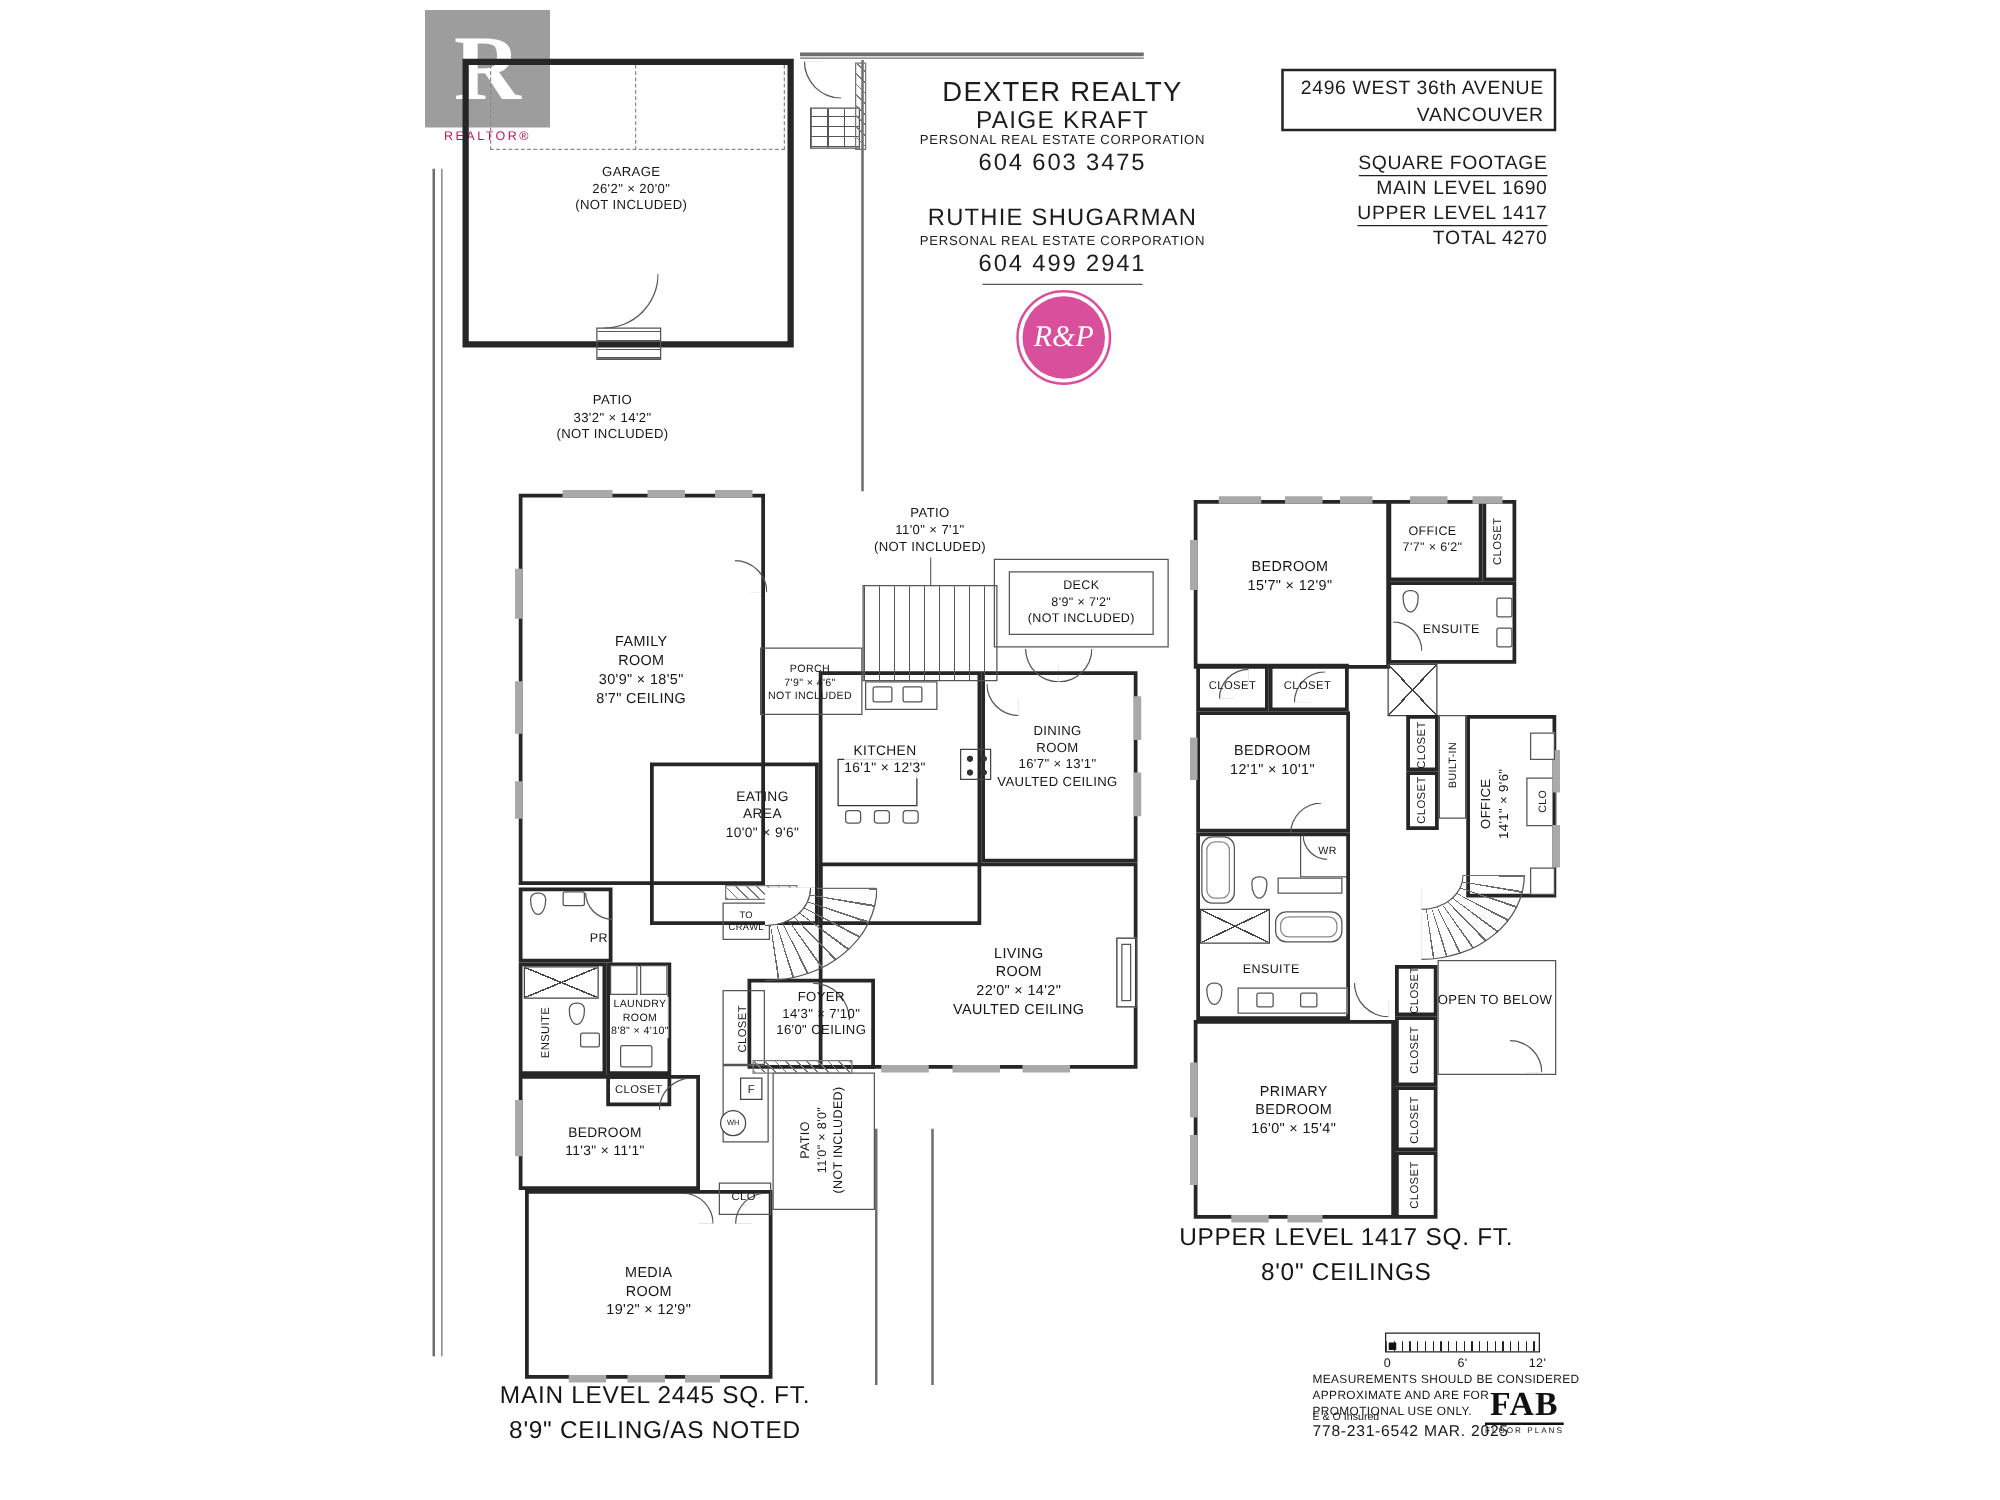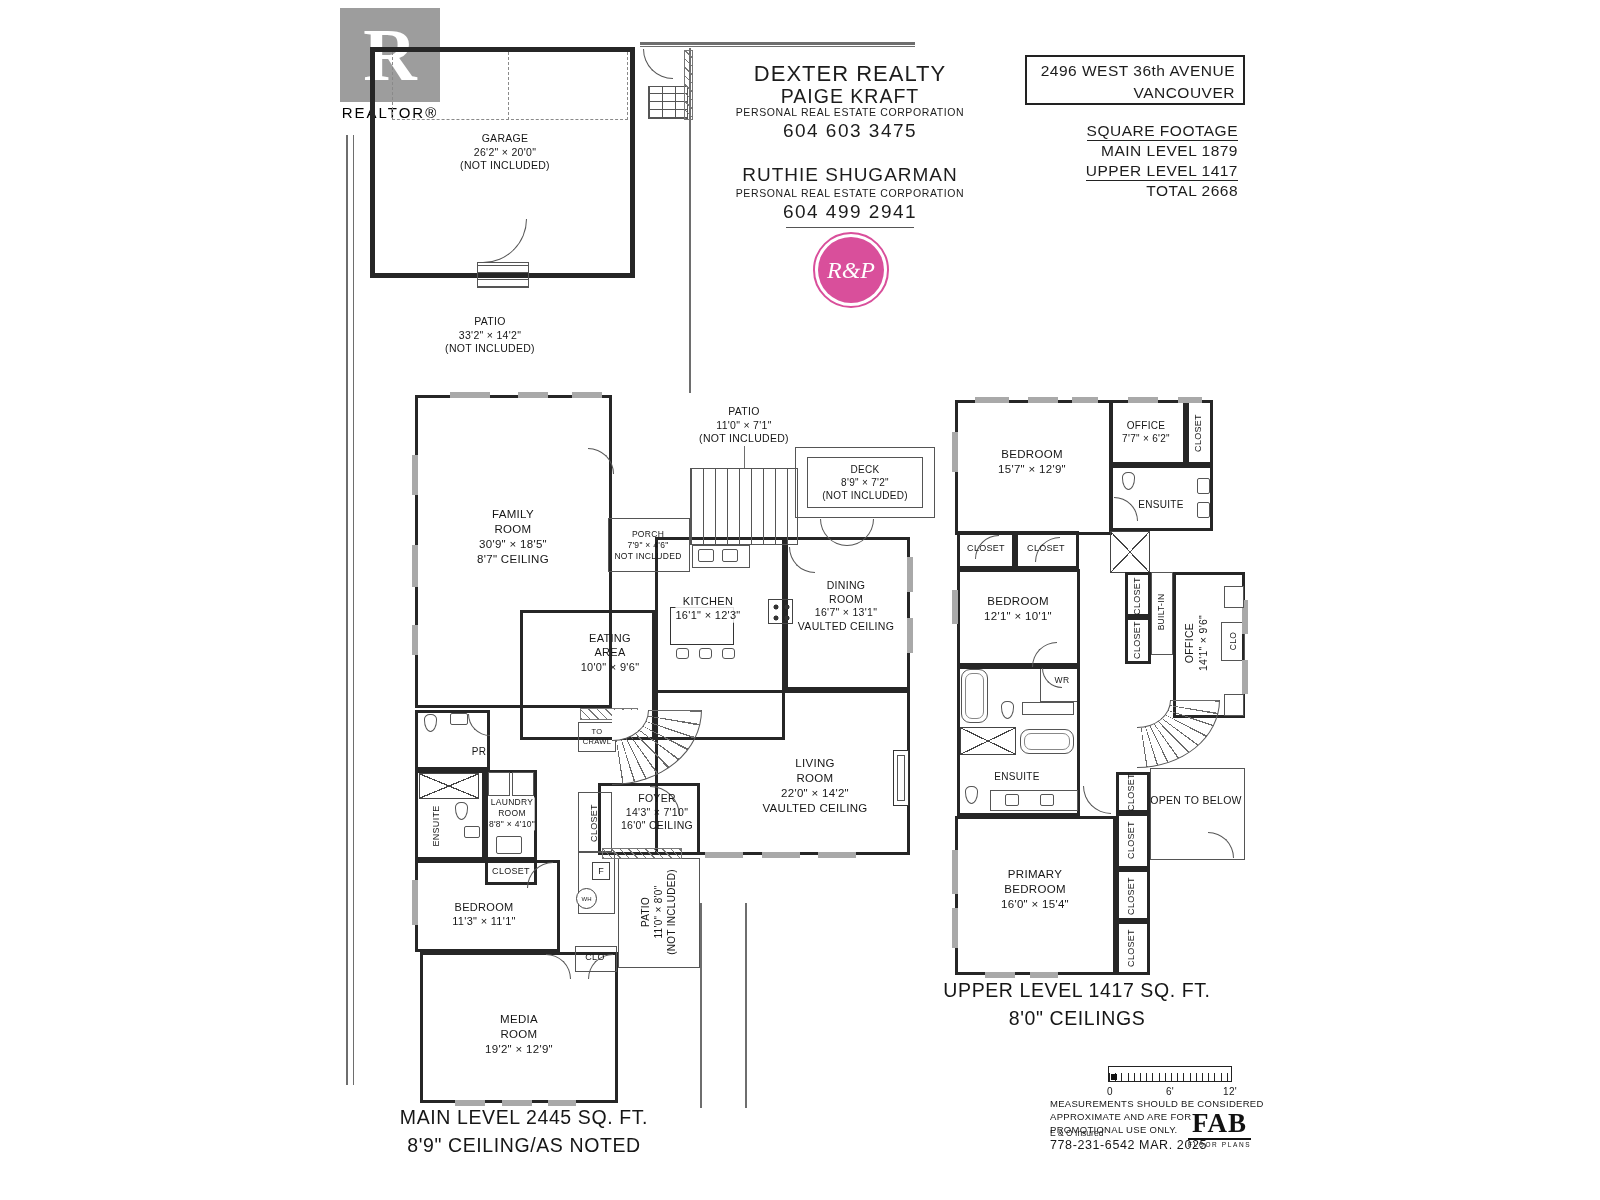--- a/index.html
+++ b/index.html
@@ -62,44 +62,44 @@
   .note{position:absolute;white-space:pre-line;color:#161616}
 </style>
 </head>
 <body>
 
 <div id="canvas">
 
   <div class="realtor-sq" style="left:340px;top:8px;width:100px;height:94px">
       <span>R</span>
     </div>
-  <div class="hdr" style="left:390px;top:104px;font-size:15px;color:#000000;letter-spacing:2px">REALTOR®</div>
+  <div class="hdr" style="left:390px;top:104px;font-size:10px;color:#be185d;letter-spacing:2px">REALTOR®</div>
 
   <div class="hdr" style="left:850px;top:61px;font-size:22px;letter-spacing:1px">DEXTER REALTY</div>
   <div class="hdr" style="left:850px;top:85px;font-size:19.5px;letter-spacing:1px">PAIGE KRAFT</div>
   <div class="hdr" style="left:850px;top:106px;font-size:10.5px;letter-spacing:.6px">PERSONAL REAL ESTATE CORPORATION</div>
   <div class="hdr" style="left:850px;top:120px;font-size:19px;letter-spacing:1.5px">604 603 3475</div>
   <div class="hdr" style="left:850px;top:164px;font-size:19px;letter-spacing:1px">RUTHIE SHUGARMAN</div>
   <div class="hdr" style="left:850px;top:187px;font-size:10.5px;letter-spacing:.6px">PERSONAL REAL ESTATE CORPORATION</div>
   <div class="hdr" style="left:850px;top:201px;font-size:19px;letter-spacing:1.5px">604 499 2941</div>
   <div class="pl" style="left:786px;top:227px;width:128px;height:1px;background:#555"></div>
   <div class="pinkring" style="left:813px;top:232px;width:76px;height:76px;border:2px solid #d94f9b"></div>
   <div class="pinkring" style="left:818px;top:237px;width:66px;height:66px;background:#d94f9b;display:flex;align-items:center;justify-content:center">
     <span style="color:#fff;font-family:'Liberation Serif',serif;font-style:italic;font-size:24px">R&amp;P</span>
   </div>
 
   <div class="addrbox" style="left:1025px;top:55px;width:220px;height:50px">
     <div>2496 WEST 36th AVENUE</div>
     <div>VANCOUVER</div>
   </div>
   <div class="rightblock" style="left:1018px;top:121px;width:220px;font-size:15.5px;line-height:1.3;letter-spacing:.5px">
     <div><span class="uline">SQUARE FOOTAGE</span></div>
-    <div>MAIN LEVEL 1879</div>
+    <div>MAIN LEVEL 1690</div>
     <div><span class="uline">UPPER LEVEL 1417</span></div>
-    <div>TOTAL 2668</div>
+    <div>TOTAL 4270</div>
   </div>
 
   <div class="pl" style="left:346px;top:135px;width:2px;height:950px"></div>
   <div class="pl" style="left:353px;top:135px;width:1px;height:950px"></div>
   <div class="pl" style="left:640px;top:42px;width:275px;height:2.5px"></div>
   <div class="pl" style="left:640px;top:46px;width:275px;height:1px"></div>
   <div class="pl" style="left:689px;top:48px;width:1.5px;height:345px"></div>
   <div class="pl" style="left:700px;top:903px;width:1.5px;height:205px"></div>
   <div class="pl" style="left:745px;top:903px;width:1.5px;height:205px"></div>
   <div class="pl" style="left:744px;top:446px;width:1px;height:22px"></div>

